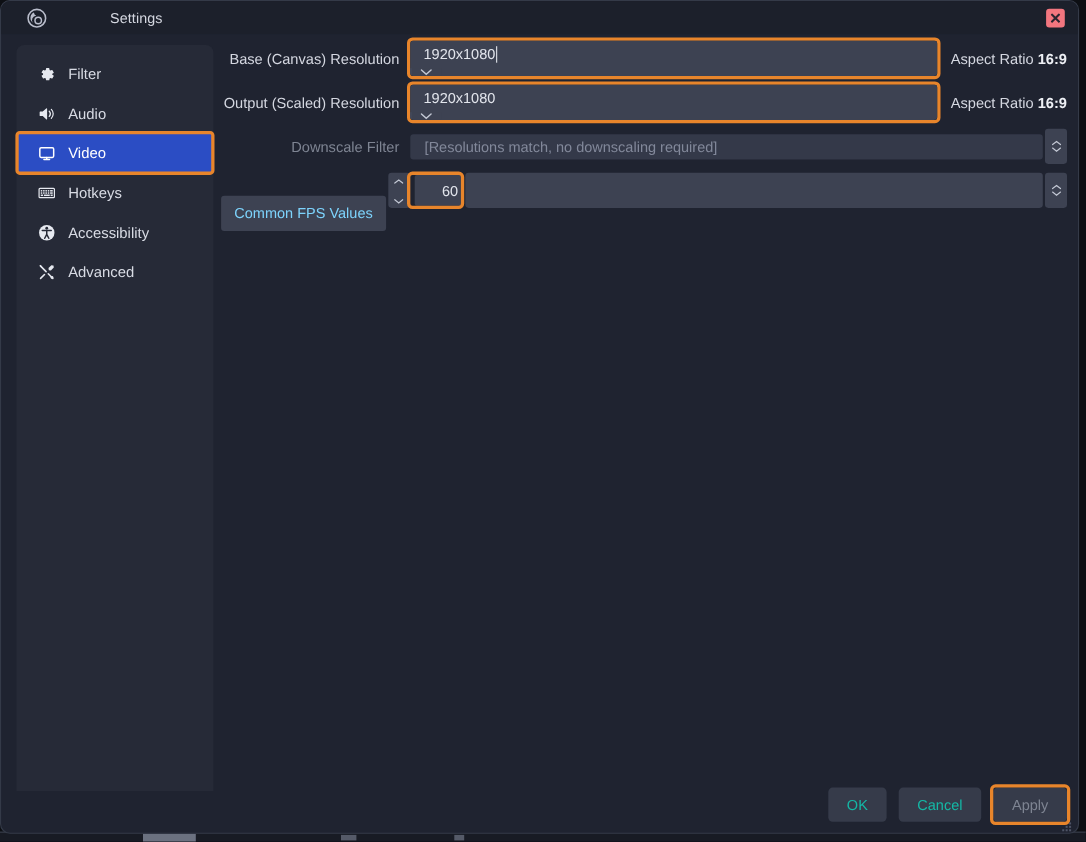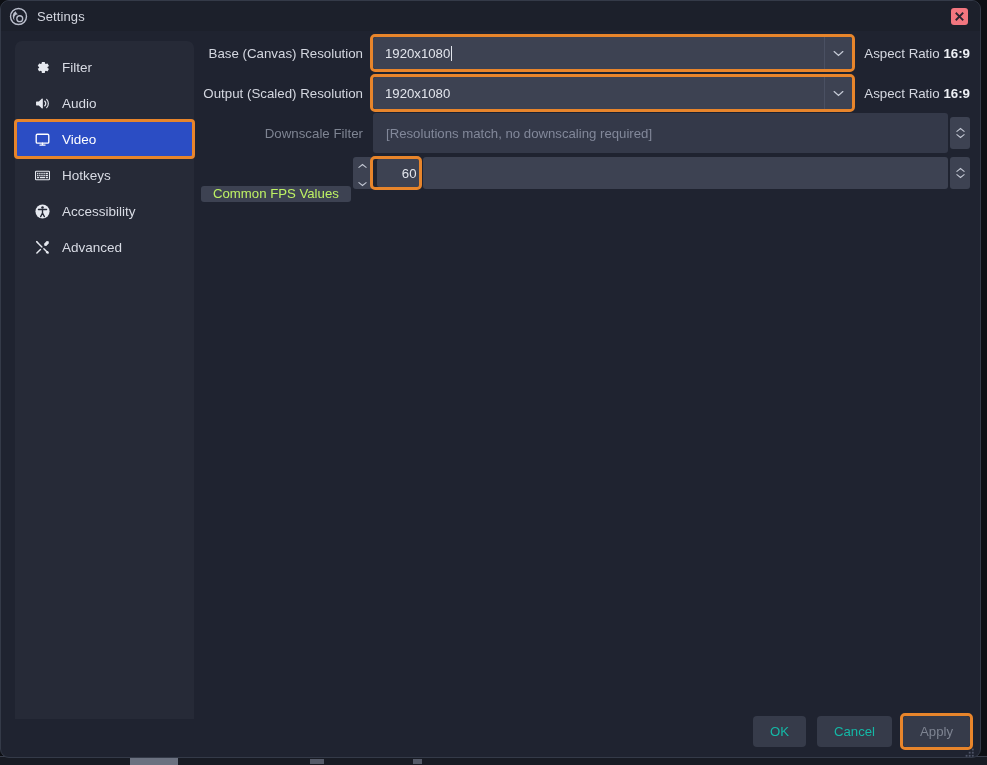--- a/index.html
+++ b/index.html
@@ -57,21 +57,22 @@
     overflow: hidden;
   }
 
   
   .titlebar {
     position: relative;
     height: 30px;
     background: #1c202b;
     display: flex;
     align-items: center;
-    padding-left: 8px;
+    padding-left: 23px;
+    gap: 48px;
   }
   .obs-logo { width: 19px; height: 19px; flex: 0 0 auto; }
   .title-text {
     margin-left: 9px;
     color: #d4d7e0;
     font-size: 13px;
     letter-spacing: .1px;
   }
   .close-btn {
     position: absolute;
@@ -156,20 +157,21 @@
   
   .combo {
     position: relative;
     display: flex;
     align-items: stretch;
     height: 32px;
     background: #3d4252;
     border-radius: 3px;
     overflow: hidden;
     cursor: pointer;
+    flex-direction: column;
   }
   .combo .combo-value {
     flex: 1 1 auto;
     display: flex;
     align-items: center;
     padding-left: 12px;
     color: #e2e5ec;
     font-size: 13.2px;
   }
   .caret-wrap {
@@ -203,21 +205,21 @@
     margin-left: 12px;
     color: #d4d7e0;
     font-size: 13.3px;
     white-space: nowrap;
   }
   .aspect b { font-weight: bold; color: #eef0f5; }
 
   
   .field-disabled {
     flex: 1 1 auto;
-    height: 40px;
+    height: 23px;
     background: #343949;
     border-radius: 3px;
     display: flex;
     align-items: center;
     padding-left: 13px;
     color: #82889a;
     font-size: 13.2px;
   }
 
   
@@ -232,27 +234,27 @@
     flex-direction: column;
     align-items: center;
     justify-content: center;
     cursor: pointer;
   }
   .spinner .sp-up, .spinner .sp-dn { line-height: 0; }
 
   
   .fps-mode {
     flex: 0 0 auto;
-    height: 16px;
+    height: 32px;
     background: #3d4252;
     border-radius: 3px;
     display: flex;
     align-items: center;
     padding: 0 12px;
-    color: #bef264;
+    color: #7dd3fc;
     font-size: 13.2px;
     cursor: pointer;
     margin-top: 41px;
   }
   .fps-mode-spin {
     flex: 0 0 auto;
     width: 20px; height: 32px;
     margin-left: 2px;
     background: #3d4252;
     border-radius: 3px;

